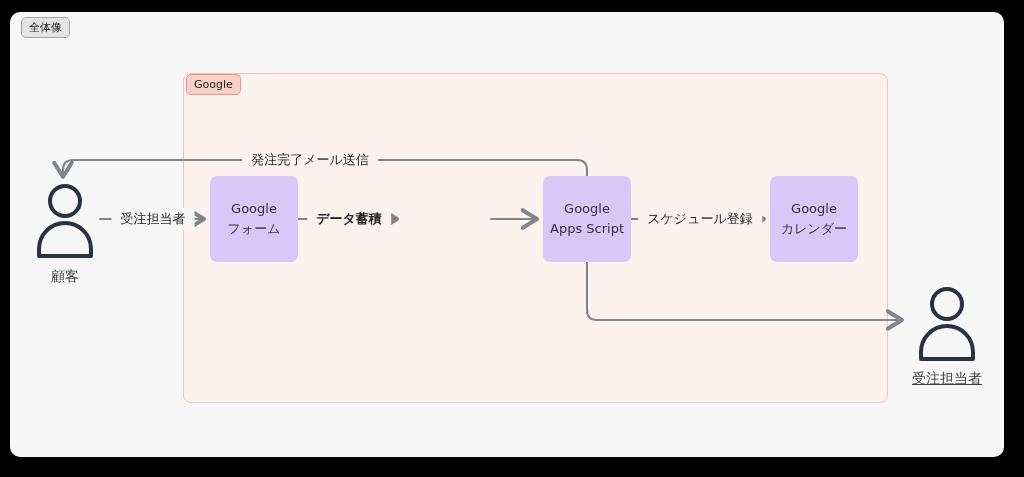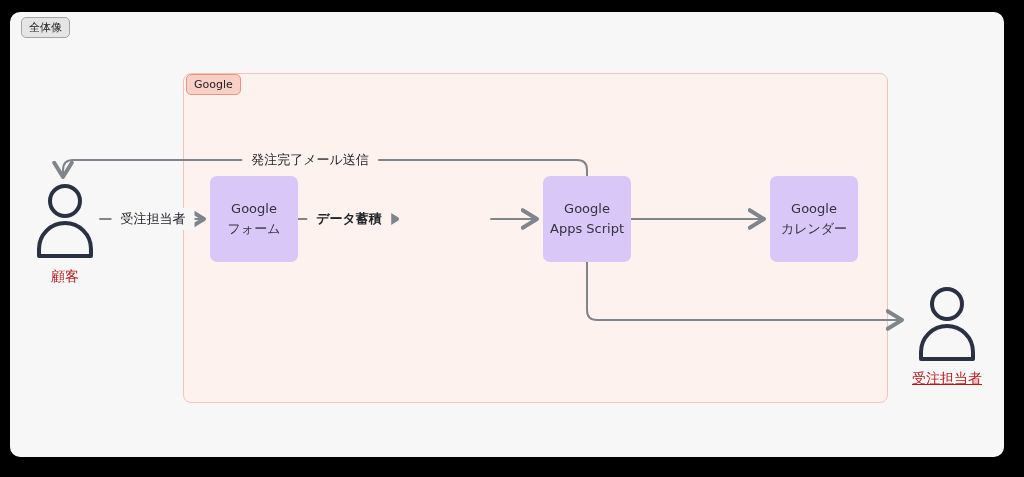--- a/index.html
+++ b/index.html
@@ -8,21 +8,21 @@
   .chip{position:absolute;font-size:11px;line-height:1;padding:4px 7px;border-radius:5px;white-space:nowrap;color:#1d1d1f;}
   .chip.overview{left:11px;top:5px;background:#e5e5e5;border:1px solid #a3a3a7;}
   .chip.google{left:176px;top:62px;background:#f9d0c6;border:1px solid #ea9385;}
   .group{position:absolute;left:173px;top:61px;width:703px;height:328px;background:#fdf2ee;border:1px solid #f2c5ba;border-radius:8px;}
   .wires{position:absolute;left:0;top:0;width:994px;height:445px;pointer-events:none;}
   .node-box{position:absolute;width:88px;height:86px;background:#d8c7f7;border-radius:7px;
     display:flex;flex-direction:column;align-items:center;justify-content:center;
     font-size:13px;line-height:1.55;color:#34323b;text-align:center;}
   .person{position:absolute;width:64px;height:74px;}
   .person svg{display:block;width:64px;height:74px;}
-  .node-label{position:absolute;transform:translateX(-50%);font-size:14px;color:#b91c1c;white-space:nowrap;}
+  .node-label{position:absolute;transform:translateX(-50%);font-size:14px;color:#404040;white-space:nowrap;}
   .edge-label{position:absolute;transform:translate(-50%,-50%);font-size:13px;color:#232529;
     white-space:nowrap;padding:2px 9px;background:#fdf2ee;}
   .edge-label.on-gray{background:#f7f7f8;}
 </style>
 </head>
 <body>
 
 <div class="panel">
 
   <div class="group"></div>
@@ -74,15 +74,16 @@
       <g fill="none" stroke="#2a3143" stroke-width="4" stroke-linejoin="round">
         <circle cx="32" cy="17" r="15"></circle>
         <path d="M6,72 v-7 a26,26 0 0 1 52,0 v7 z"></path>
       </g>
     </svg>
   </div>
   <span class="node-label" style="left:937px;top:358px;text-decoration:underline;">受注担当者</span>
 
   <span class="edge-label on-gray" style="left:143px;top:207px;">受注担当者</span>
   <span class="edge-label" style="left:339px;top:207px;font-weight:bold;">データ蓄積</span>
+  <span class="edge-label" style="left:690px;top:207px;">スケジュール登録</span>
   <span class="edge-label" style="left:300px;top:148px;">発注完了メール送信</span>
 
 </div>
 
 </body></html>

